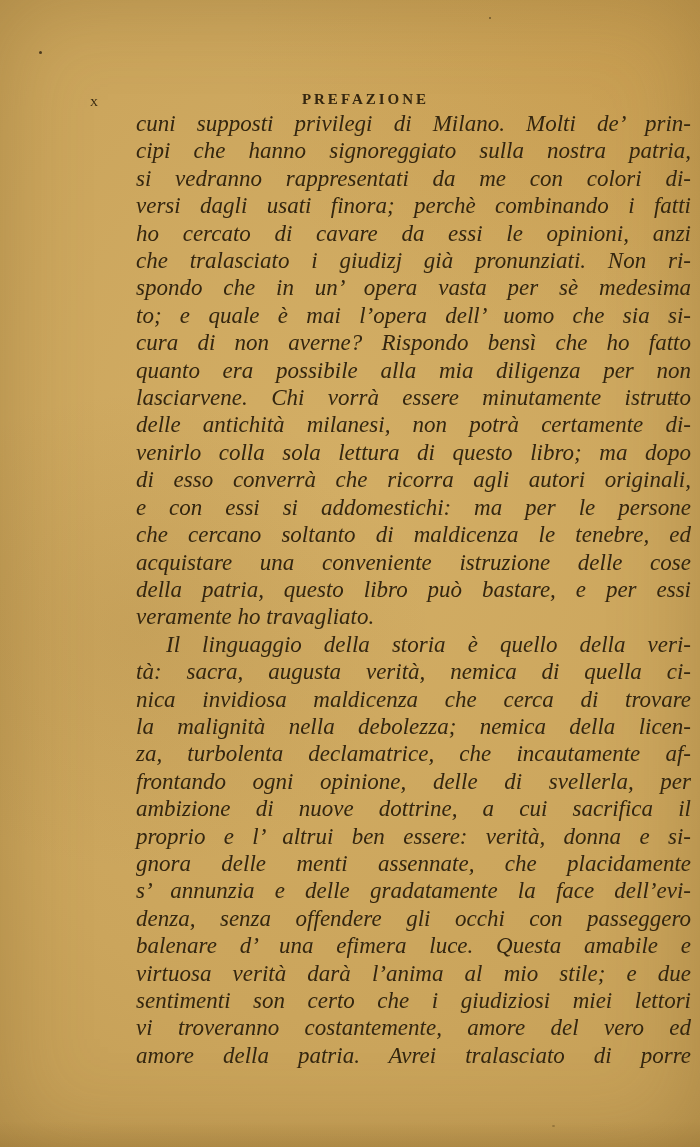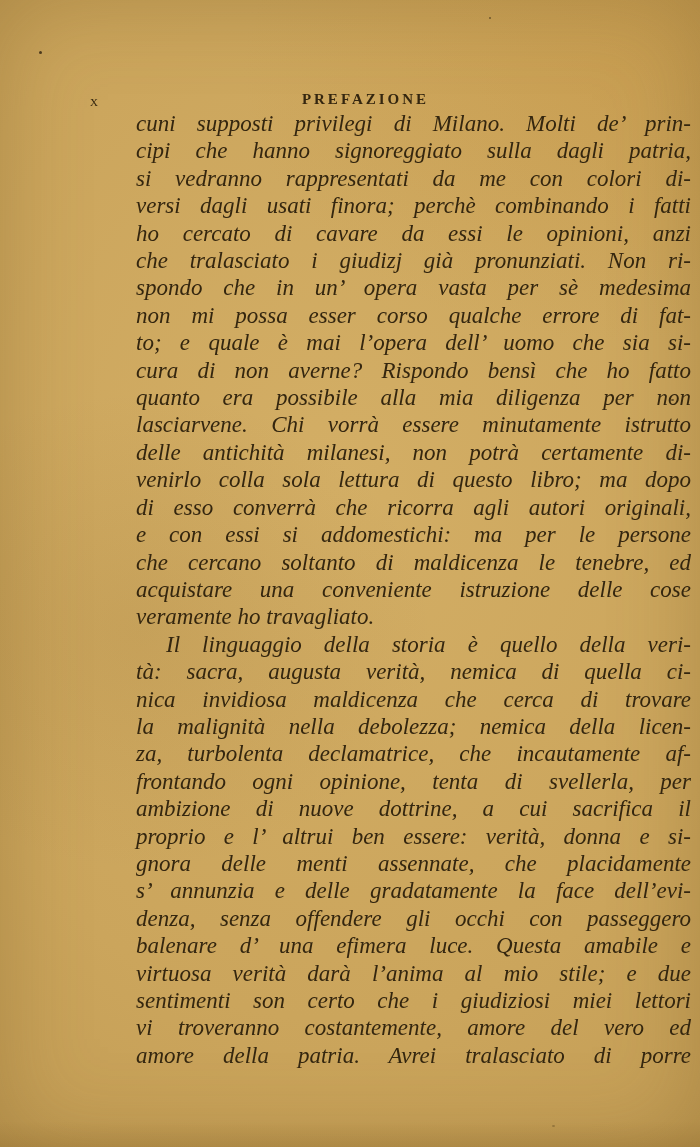--- a/index.html
+++ b/index.html
@@ -79,46 +79,46 @@
 <div class="ink-speck" style="left:552px; top:1125px; width:3px; height:2px; opacity:.35;"></div>
 
 <header class="page-header">
   <span class="page-number">x</span>
   <span class="page-title">PREFAZIONE</span>
 </header>
 
 <main class="text-block">
     <div>
       <div class="line">cuni supposti privilegi di Milano. Molti de’ prin-</div>
-      <div class="line">cipi che hanno signoreggiato sulla dagli patria,</div>
+      <div class="line">cipi che hanno signoreggiato sulla nostra patria,</div>
       <div class="line">si vedranno rappresentati da me con colori di-</div>
       <div class="line">versi dagli usati finora; perchè combinando i fatti</div>
       <div class="line">ho cercato di cavare da essi le opinioni, anzi</div>
       <div class="line">che tralasciato i giudizj già pronunziati. Non ri-</div>
       <div class="line">spondo che in un’ opera vasta per sè medesima</div>
-      <div class="line">non mi possa esser corso qualche errore di fat-</div>
       <div class="line">to; e quale è mai l’opera dell’ uomo che sia si-</div>
       <div class="line">cura di non averne? Rispondo bensì che ho fatto</div>
       <div class="line">quanto era possibile alla mia diligenza per non</div>
       <div class="line">lasciarvene. Chi vorrà essere minutamente istrutto</div>
       <div class="line">delle antichità milanesi, non potrà certamente di-</div>
       <div class="line">venirlo colla sola lettura di questo libro; ma dopo</div>
       <div class="line">di esso converrà che ricorra agli autori originali,</div>
       <div class="line">e con essi si addomestichi: ma per le persone</div>
       <div class="line">che cercano soltanto di maldicenza le tenebre, ed</div>
       <div class="line">acquistare una conveniente istruzione delle cose</div>
+      <div class="line">della patria, questo libro può bastare, e per essi</div>
       <div class="line no-justify">veramente ho travagliato.</div>
     </div>
     <div>
       <div class="line indent">Il linguaggio della storia è quello della veri-</div>
       <div class="line">tà: sacra, augusta verità, nemica di quella ci-</div>
       <div class="line">nica invidiosa maldicenza che cerca di trovare</div>
       <div class="line">la malignità nella debolezza; nemica della licen-</div>
       <div class="line">za, turbolenta declamatrice, che incautamente af-</div>
-      <div class="line">frontando ogni opinione, tenta di svellerla, per</div>
+      <div class="line">frontando ogni opinione, delle di svellerla, per</div>
       <div class="line">ambizione di nuove dottrine, a cui sacrifica il</div>
       <div class="line">proprio e l’ altrui ben essere: verità, donna e si-</div>
       <div class="line">gnora delle menti assennate, che placidamente</div>
       <div class="line">s’ annunzia e delle gradatamente la face dell’evi-</div>
       <div class="line">denza, senza offendere gli occhi con passeggero</div>
       <div class="line">balenare d’ una efimera luce. Questa amabile e</div>
       <div class="line">virtuosa verità darà l’anima al mio stile; e due</div>
       <div class="line">sentimenti son certo che i giudiziosi miei lettori</div>
       <div class="line">vi troveranno costantemente, amore del vero ed</div>
       <div class="line">amore della patria. Avrei tralasciato di porre</div>

